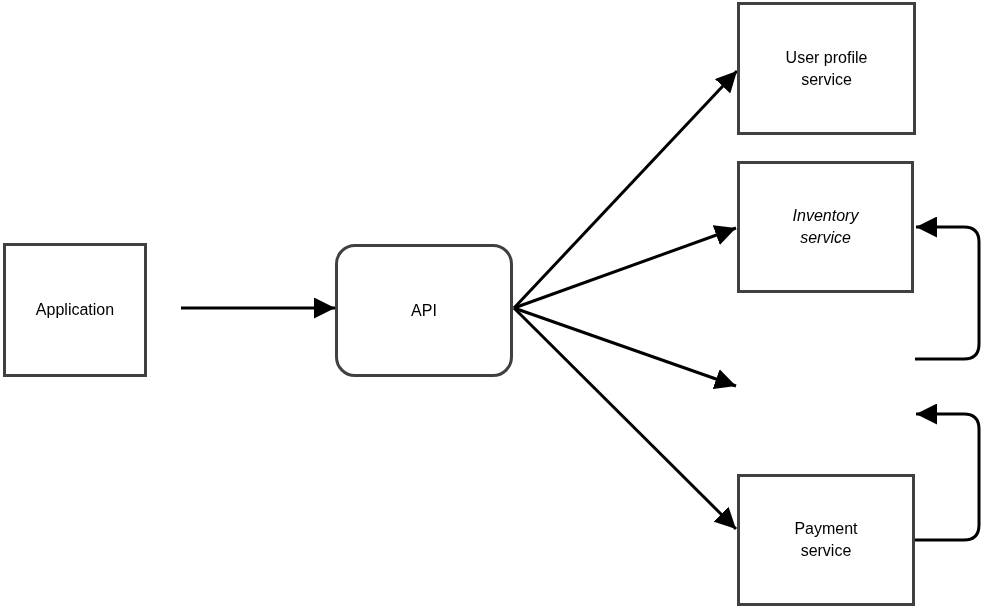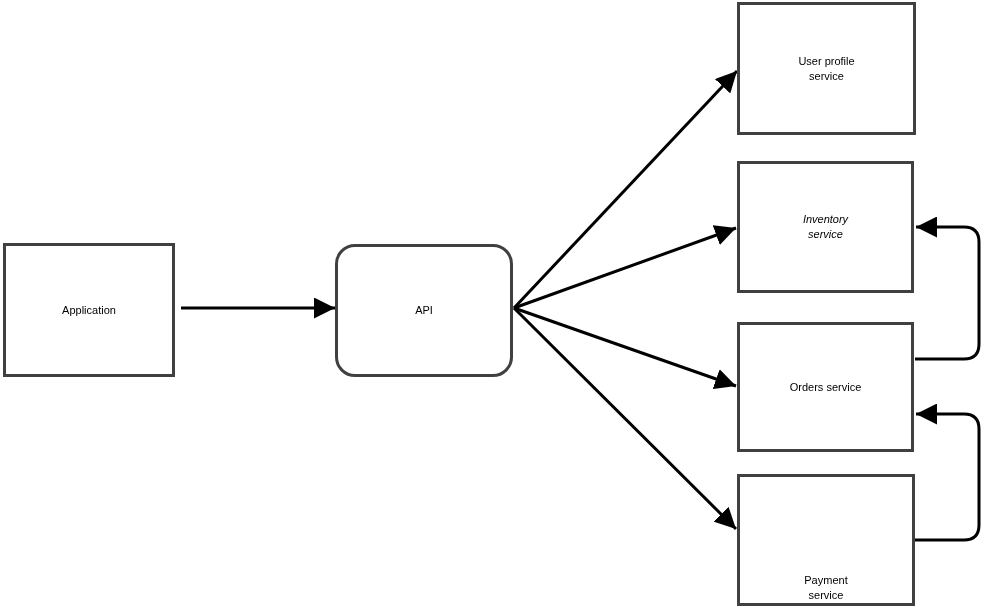--- a/index.html
+++ b/index.html
@@ -27,31 +27,31 @@
     position: absolute;
     box-sizing: border-box;
     background: #ffffff;
     border: 3px solid #404040;
     display: flex;
     align-items: center;
     justify-content: center;
     text-align: center;
   }
   .node-label {
-    font-size: 11px;
+    font-size: 16px;
     line-height: 1.35;
     color: #000000;
     white-space: pre-line;
   }
-  .node-application { left: 3px;   top: 243px; width: 172px; height: 134px; }
+  .node-application { left: 3px;   top: 243px; width: 144px; height: 134px; }
   .node-api         { left: 335px; top: 244px; width: 178px; height: 133px; border-radius: 20px; }
   .node-user-profile{ left: 737px; top: 2px;   width: 179px; height: 133px; }
   .node-inventory   { left: 737px; top: 161px; width: 177px; height: 132px; font-style: italic; }
   .node-orders      { left: 737px; top: 322px; width: 177px; height: 130px; }
-  .node-payment     { left: 737px; top: 474px; width: 178px; height: 132px; align-items: flex-end; }
+  .node-payment     { left: 737px; top: 474px; width: 178px; height: 132px; }
 </style>
 </head>
 <body>
 
 <div class="canvas">
 
   <svg class="connector-layer" viewBox="0 0 1007 613" xmlns="http://www.w3.org/2000/svg">
     <defs>
       <marker id="arrowhead" viewBox="0 0 10 10" refX="10" refY="5" markerWidth="7" markerHeight="7" orient="auto">
         <path d="M 0 0 L 10 5 L 0 10 z" fill="#000000"></path>
@@ -79,22 +79,19 @@
   <div class="node node-user-profile">
     <span class="node-label">User profile
 service</span>
   </div>
 
   <div class="node node-inventory">
     <span class="node-label">Inventory
 service</span>
   </div>
 
-  <div class="node node-orders">
-    <span class="node-label">Orders service</span>
-  </div>
 
   <div class="node node-payment">
     <span class="node-label">Payment
 service</span>
   </div>
 
 </div>
 
 </body></html>

